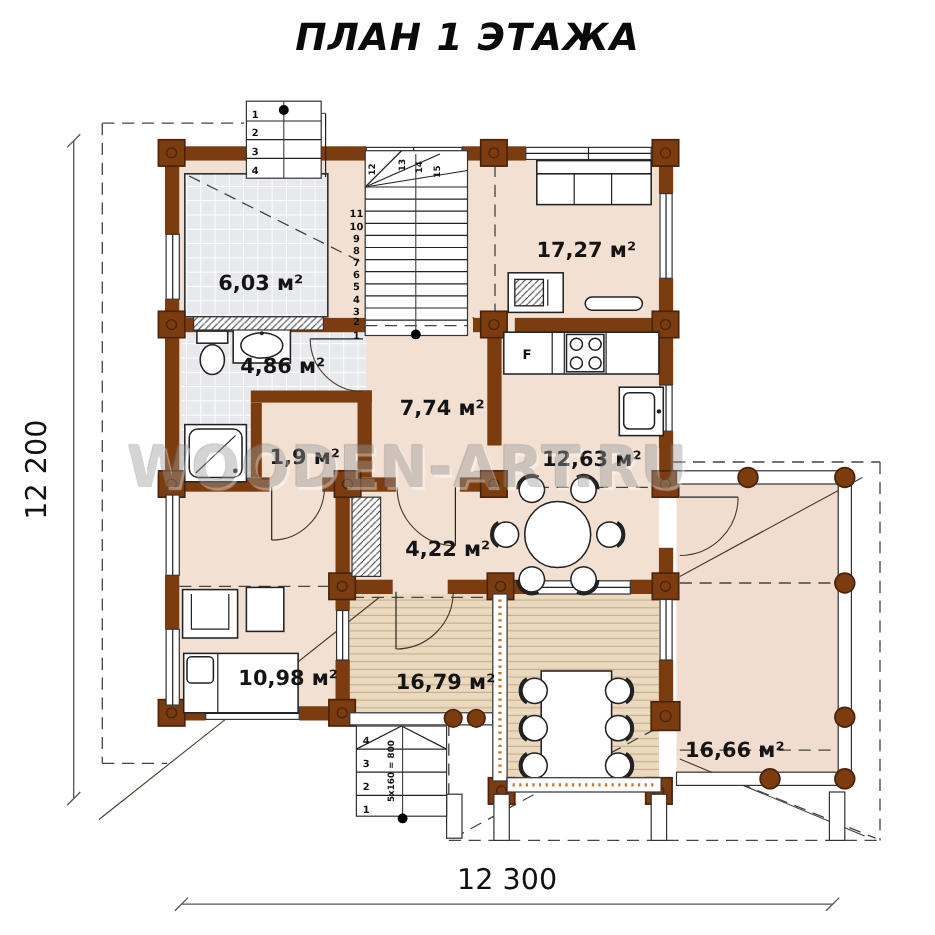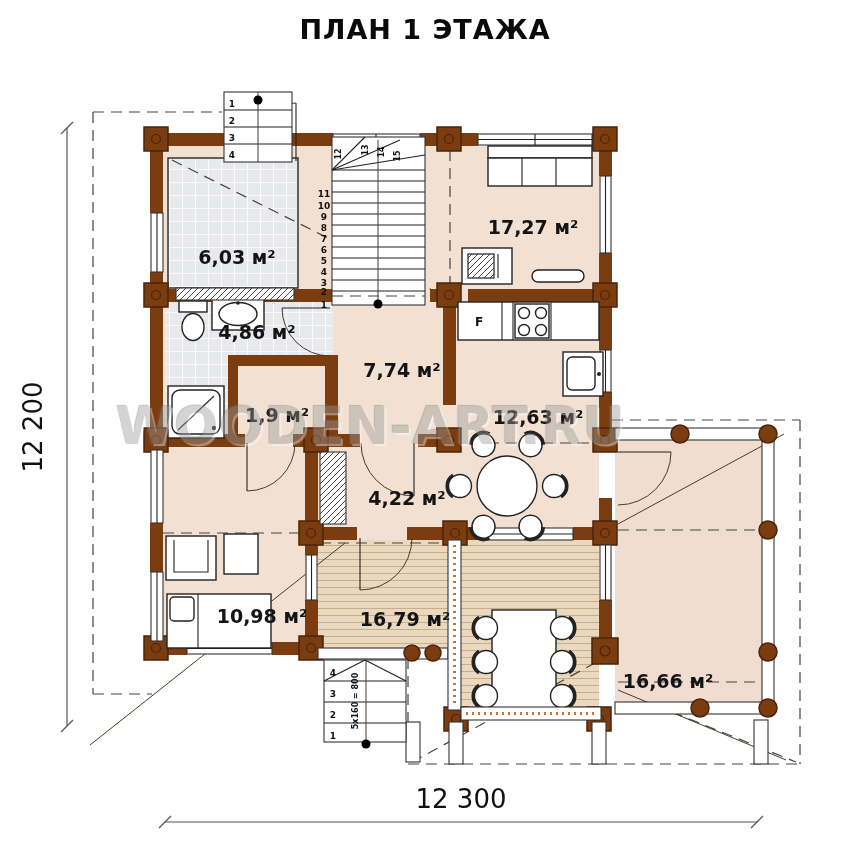--- a/index.html
+++ b/index.html
@@ -1,19 +1,19 @@
 <!DOCTYPE html>
 <html><head>
 <meta charset="utf-8">
 <style>
   html,body{margin:0;padding:0;background:#fff;}
   .canvas{position:relative;width:850px;height:850px;background:#fff;overflow:hidden;
           font-family:"DejaVu Sans",sans-serif;}
   .title{position:absolute;left:0;right:0;top:14px;text-align:center;
-         font-size:27px;font-weight:bold;letter-spacing:1px;color:#0a0a0a;}
+         font-size:34px;font-weight:bold;letter-spacing:1px;color:#0a0a0a;font-style:italic;}
   .watermark{position:absolute;left:116px;top:396px;font-size:52px;font-weight:bold;
          white-space:nowrap;color:#9a9a9a;opacity:.42;letter-spacing:1px;
          text-shadow:2px 2px 1px #fff,-1px -1px 1px #6f6f6f;pointer-events:none;}
   svg{position:absolute;left:0;top:0;}
   .w{fill:#7b3d10;}
   .kq{fill:#7b3d10;stroke:#4a230a;stroke-width:1.5;}
   .kc{fill:none;stroke:#4a230a;stroke-width:1.2;}
   .post{fill:#7b3d10;stroke:#4a230a;stroke-width:1.5;}
   .furn{fill:#fff;stroke:#222;stroke-width:1.4;}
   .ln{stroke:#222;stroke-width:1.1;fill:none;}

